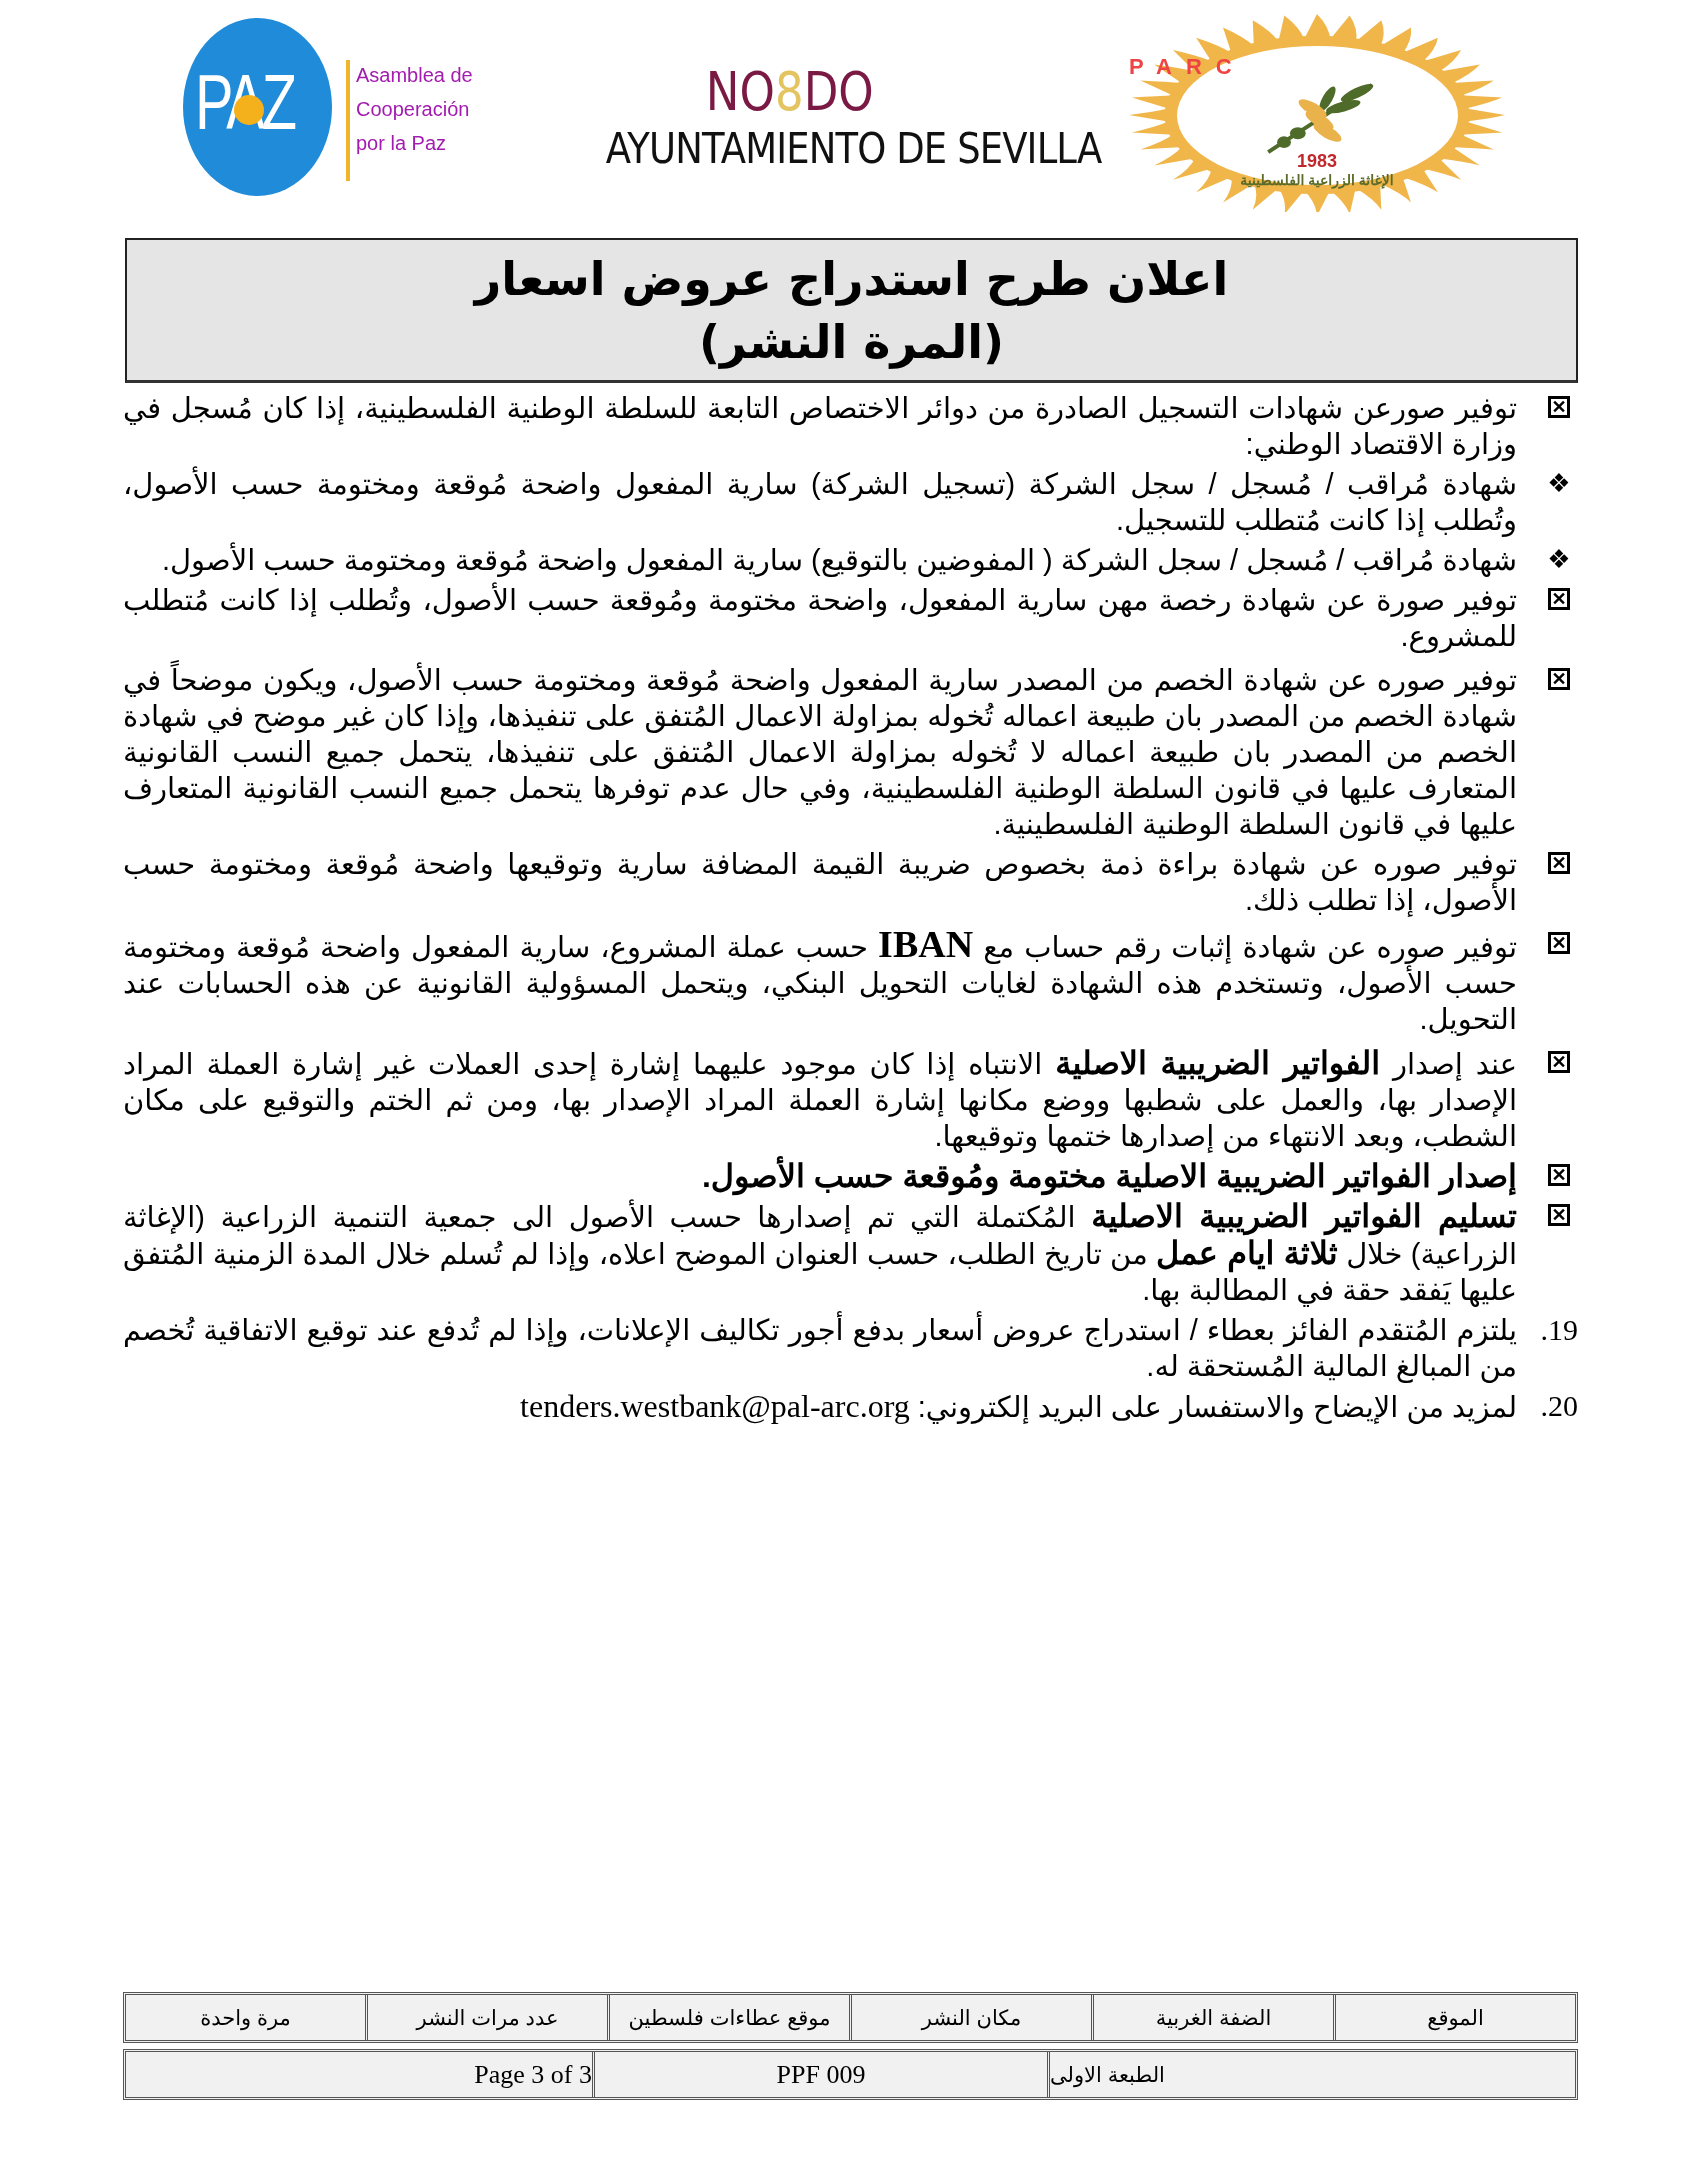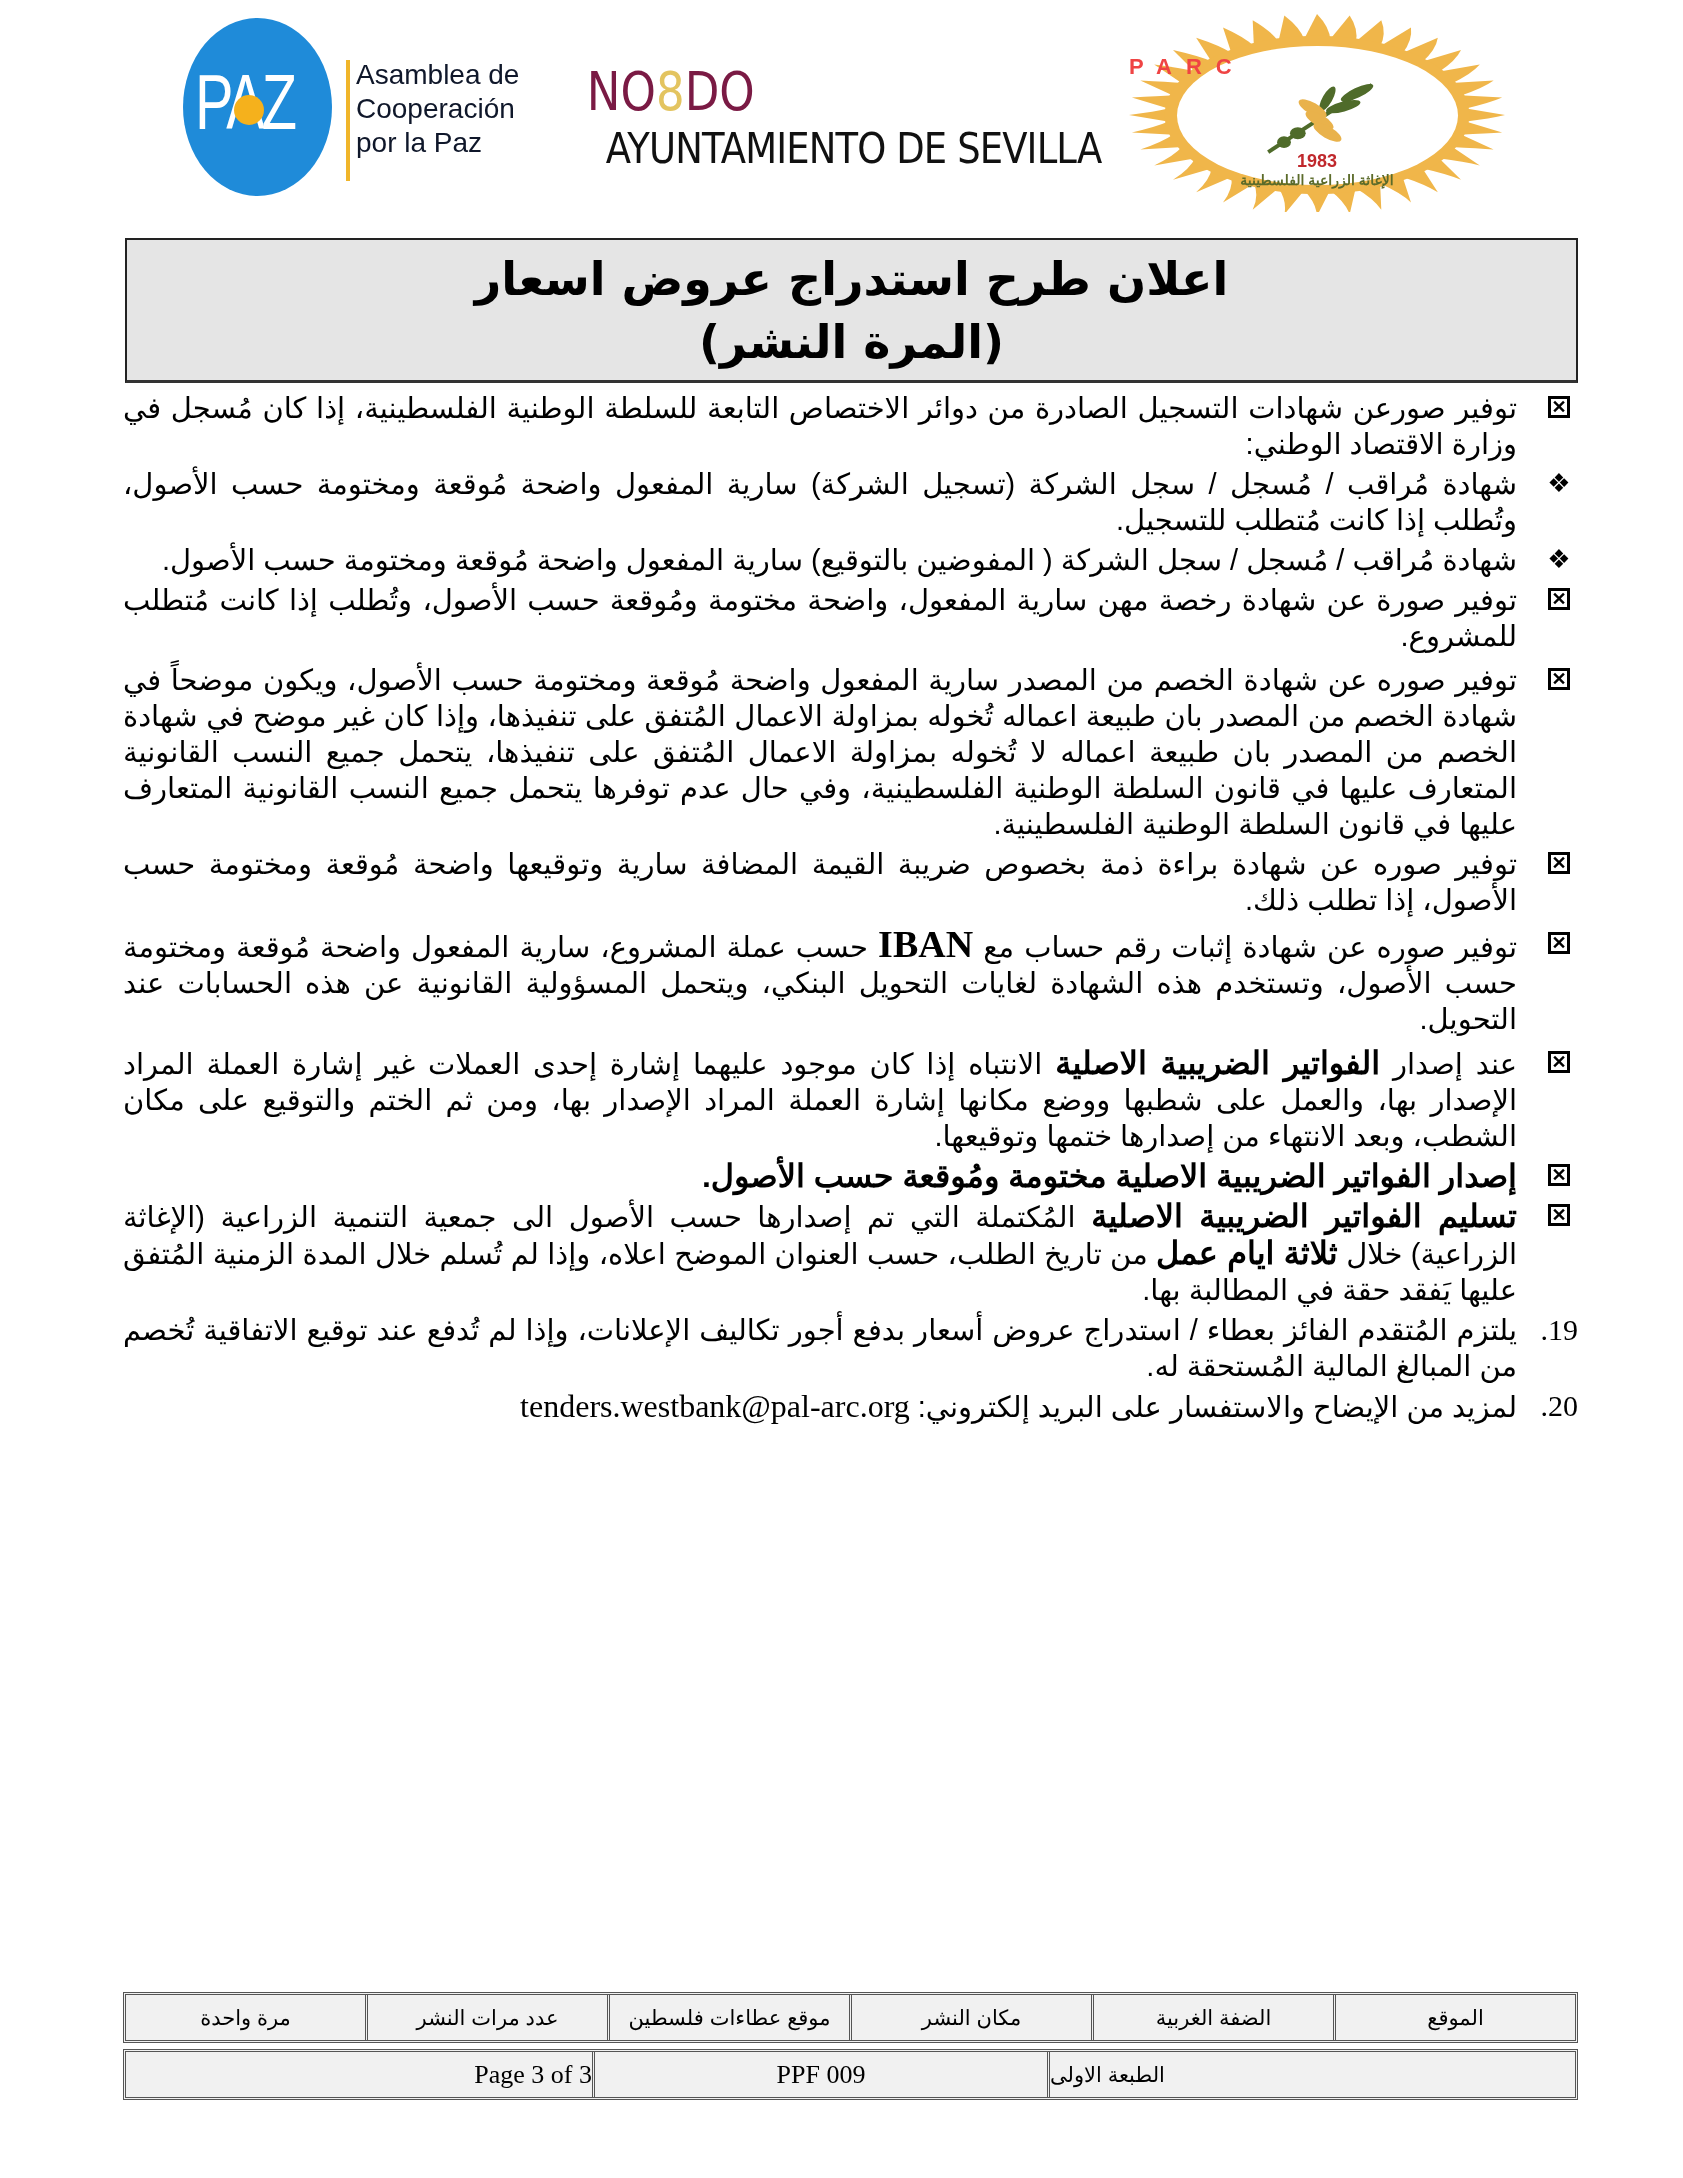--- a/index.html
+++ b/index.html
@@ -5,24 +5,24 @@
   html, body { margin:0; padding:0; background:#ffffff; }
   body { width:1683px; height:2178px; position:relative; overflow:hidden; font-family:"Liberation Sans", sans-serif; color:#000; }
 
   
   .logos { position:absolute; left:0; top:0; width:1683px; height:228px; }
   .logo-paz { position:absolute; left:183px; top:18px; width:327px; height:183px; }
   .paz-circle { position:absolute; left:0; top:0; width:149px; height:178px; border-radius:50%; background:#1f8bd9; }
   .paz-text { position:absolute; left:12px; top:40px; font-family:"Liberation Sans", sans-serif; font-size:77px; color:#ffffff; letter-spacing:-4px; font-weight:normal; transform:scaleX(0.75); transform-origin:left; }
   .paz-dot { position:absolute; left:51px; top:77px; width:30px; height:30px; border-radius:50%; background:#f5b11c; }
   .paz-bar { position:absolute; left:163px; top:42px; width:4px; height:121px; background:#f0b52a; }
-  .paz-words { position:absolute; left:173px; top:40px; font-size:28px; line-height:34px; color:#0f172a; }
+  .paz-words { position:absolute; left:173px; top:40px; font-size:20px; line-height:34px; color:#a21caf; }
   .paz-words div { white-space:nowrap; }
 
-  .logo-sevilla { position:absolute; left:572px; top:55px; width:436px; height:158px; text-align:left; }
+  .logo-sevilla { position:absolute; left:572px; top:55px; width:436px; height:158px; text-align:center; }
   .nodo { font-family:"DejaVu Sans", sans-serif; font-size:53px; color:#7a1a44; letter-spacing:0; position:relative; top:6px; transform:scaleX(0.85); display:inline-block; }
   .nodo .eight { color:#e3c460; }
   .ayto { font-family:"DejaVu Sans", sans-serif; font-size:42px; color:#111; margin-top:8px; letter-spacing:-1px; transform:scaleX(0.88); display:inline-block; white-space:nowrap; }
 
   .logo-parc { position:absolute; left:1129px; top:14px; width:376px; height:198px; }
   .parc-sun { position:absolute; left:0; top:0; width:376px; height:198px; }
   .parc-ell { position:absolute; left:48px; top:32px; width:281px; height:139px; border-radius:50%; background:#fff; }
   .parc-title { position:absolute; left:0; width:376px; top:40px; color:#ef4444; font-weight:bold; font-size:22px; letter-spacing:14px; }
   .parc-year { position:absolute; left:0; width:376px; top:137px; text-align:center; color:#c0282c; font-weight:bold; font-size:18px; }
   .parc-arabic { position:absolute; left:0; width:376px; top:158px; text-align:center; color:#5b6b2a; font-weight:bold; font-size:14px; direction:rtl; }

